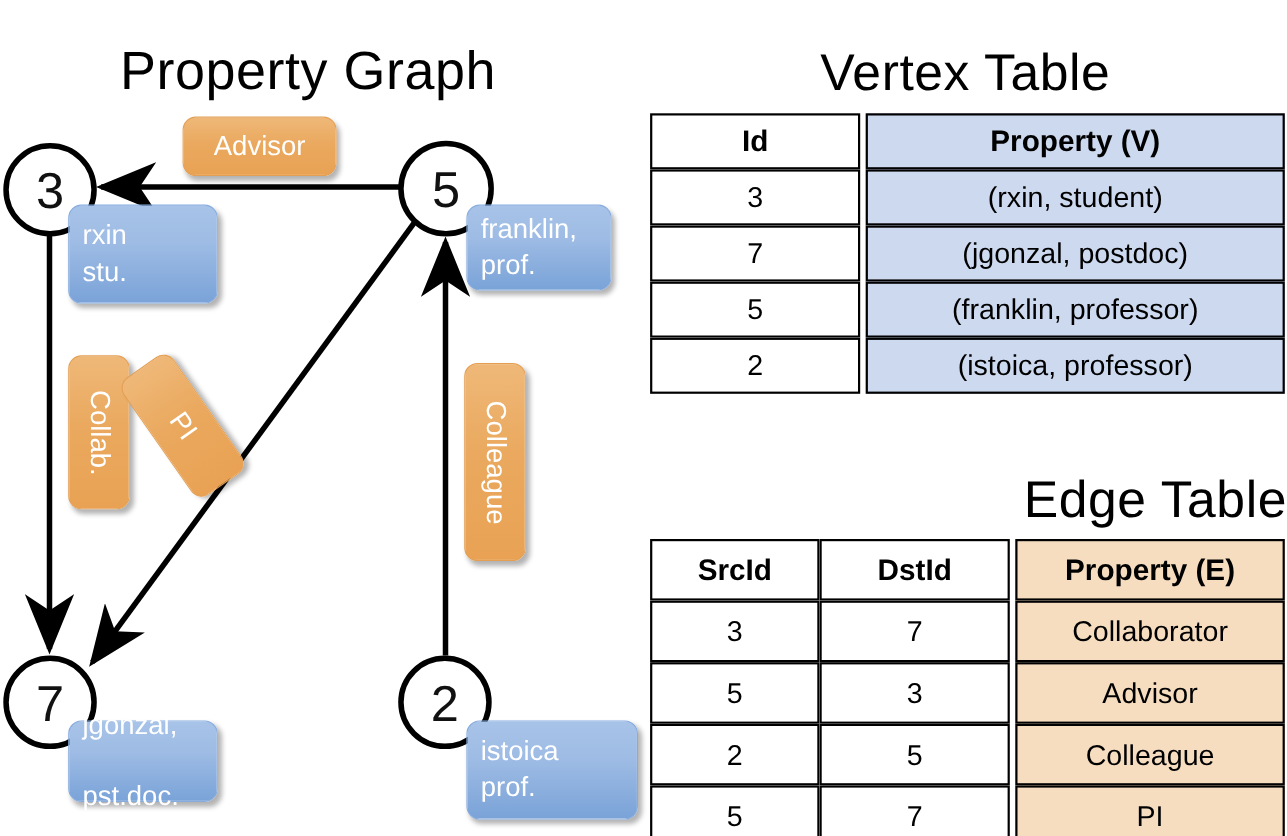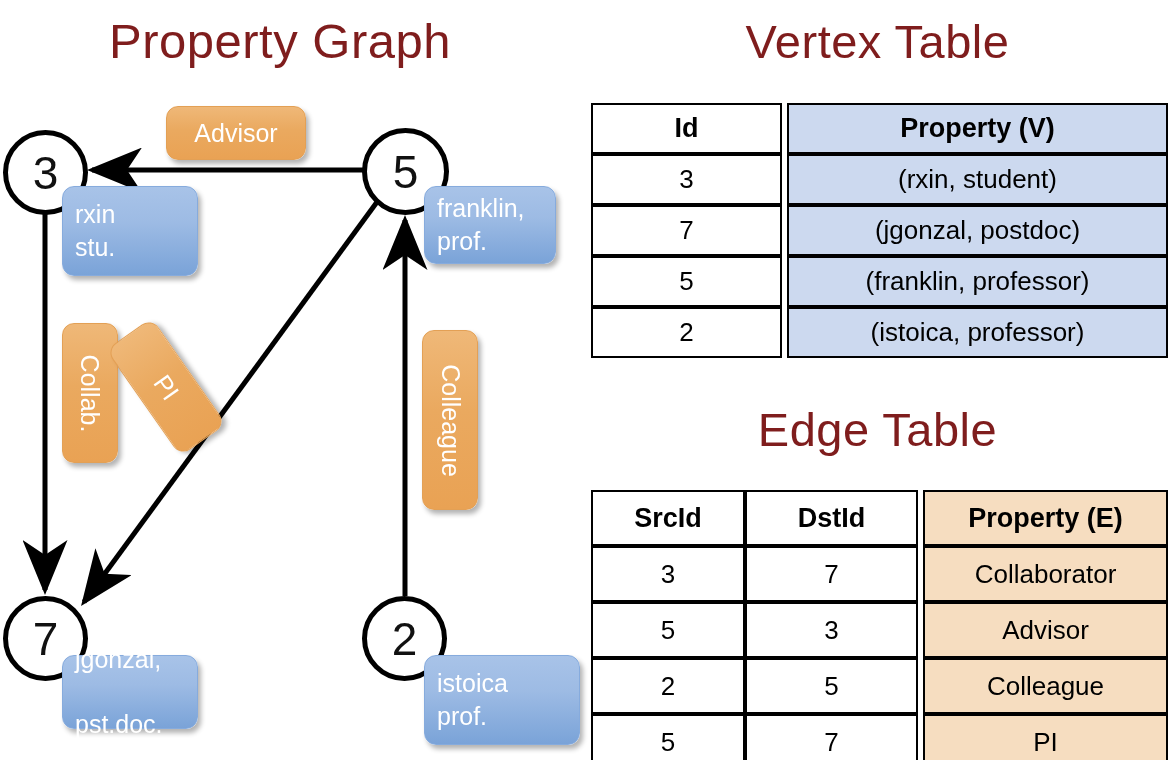--- a/index.html
+++ b/index.html
@@ -14,23 +14,24 @@
     overflow: hidden;
     font-family: "Liberation Sans", sans-serif;
     color: #000;
   }
 
   .panel-title {
     position: absolute;
     text-align: center;
     font-family: "Liberation Sans", sans-serif;
     font-weight: 400;
-    color: #7f1d1d;
+    color: #000000;
     letter-spacing: 0.5px;
     white-space: nowrap;
+    margin-top: 24px;
   }
 
   
   #graph-panel {
     position: absolute;
     left: 0; top: 0;
     width: 585px; height: 760px;
   }
   #graph-title {
     left: 0; top: 10px; width: 560px;
@@ -116,21 +117,21 @@
   }
   .data-table th {
     font-weight: bold;
     font-size: 27px;
   }
   .cell-gap { border: none !important; background: transparent !important; width: 5px; }
   .tbl-blue { background: #ccd9ef !important; }
   .tbl-orange { background: #f6ddc0 !important; }
 
   #vertex-title { left: 585px; top: 12px; width: 585px; font-size: 47px; line-height: 60px; }
-  #edge-title   { left: 585px; top: 400px; width: 585px; font-size: 47px; line-height: 60px; }
+  #edge-title   { left: 585px; top: 400px; width: 585px; font-size: 47px; line-height: 60px; text-align: right; }
 
   #vertex-table { left: 591px; top: 103px; width: 577px; border-radius: 23px; }
   #vertex-table td, #vertex-table th { height: 47px; }
 
   #edge-table { left: 591px; top: 490px; width: 577px; }
   #edge-table td, #edge-table th { height: 52px; }
 </style>
 </head>
 <body>
 

